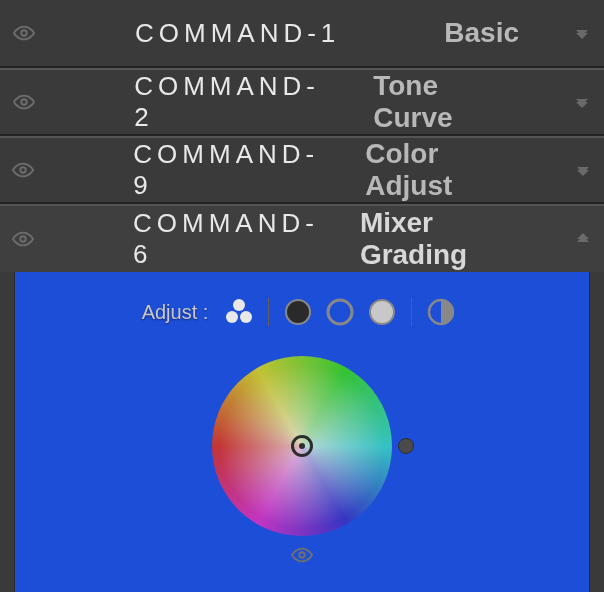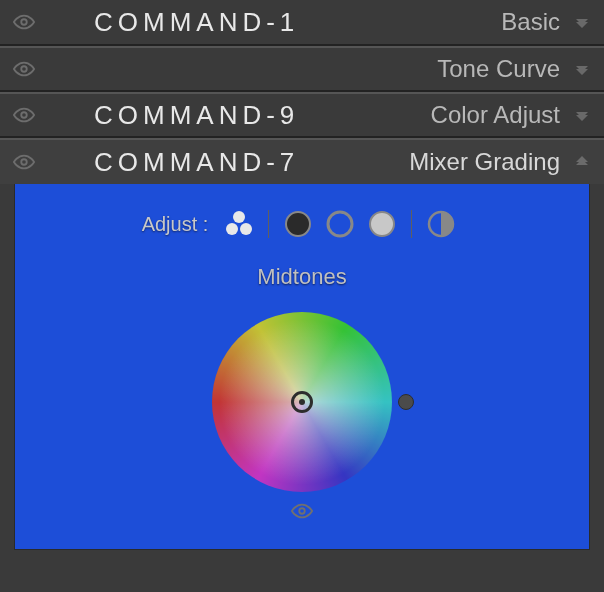--- a/index.html
+++ b/index.html
@@ -6,26 +6,27 @@
 body {
   width: 604px;
   height: 592px;
   background: #3a3a3a;
   font-family: "Helvetica Neue", Arial, sans-serif;
   overflow: hidden;
 }
 .panel-header {
   display: flex;
   align-items: center;
-  height: 46px;
+  height: 68px;
   padding: 0 12px;
   background: #3a3a3a;
   position: relative;
   border-top: 2px solid #555;
   border-bottom: 2px solid #222;
+  gap: 41px;
 }
 .panel-header:first-of-type { border-top: none; }
 .panel-header.active { background: #3f3f3f; border-bottom: none; }
 .eye-toggle {
   width: 24px;
   height: 24px;
   display: flex;
   align-items: center;
   justify-content: center;
   color: #6d6d6d;
@@ -34,22 +35,22 @@
   margin-left: 58px;
   color: #e8e8e8;
   font-size: 26px;
   letter-spacing: 5px;
   font-weight: 300;
 }
 .panel-name {
   margin-left: auto;
   margin-right: 12px;
   color: #b8b8b8;
-  font-size: 24px;
-  font-weight: 400;
+  font-size: 28px;
+  font-weight: 700;
 }
 .panel-name.active { color: #d8d8d8; }
 .disclosure {
   width: 20px;
   height: 20px;
   color: #888;
   display: flex;
   align-items: center;
   justify-content: center;
 }
@@ -183,20 +184,21 @@
   </span>
 </div>
 
 <div class="panel-header">
   <span class="eye-toggle">
     <svg width="22" height="22" viewBox="0 0 24 24" fill="none" stroke="currentColor" stroke-width="2">
         <path d="M1 12s4-7 11-7 11 7 11 7-4 7-11 7S1 12 1 12z"></path>
         <circle cx="12" cy="12" r="3"></circle>
       </svg>
   </span>
+  <span class="shortcut-label">COMMAND-2</span>
   <span class="panel-name">Tone Curve</span>
   <span class="disclosure">
     <svg width="16" height="16" viewBox="0 0 16 16" fill="currentColor">
         <path d="M14 5 L8 11 L2 5 Z M14 8 L8 14 L2 8 Z" opacity="0.6"></path>
       </svg>
   </span>
 </div>
 
 <div class="panel-header">
   <span class="eye-toggle">
@@ -214,21 +216,21 @@
   </span>
 </div>
 
 <div class="panel-header active">
   <span class="eye-toggle">
     <svg width="22" height="22" viewBox="0 0 24 24" fill="none" stroke="currentColor" stroke-width="2">
         <path d="M1 12s4-7 11-7 11 7 11 7-4 7-11 7S1 12 1 12z"></path>
         <circle cx="12" cy="12" r="3"></circle>
       </svg>
   </span>
-  <span class="shortcut-label">COMMAND-7</span>
+  <span class="shortcut-label">COMMAND-6</span>
   <span class="panel-name active">Mixer Grading</span>
   <span class="disclosure">
     <svg width="16" height="16" viewBox="0 0 16 16" fill="currentColor">
         <path d="M2 11 L8 5 L14 11 Z M2 8 L8 2 L14 8 Z" opacity="0.6"></path>
       </svg>
   </span>
 </div>
 
 <div class="panel-content">
   <div class="adjust-row">
@@ -259,21 +261,20 @@
     </span>
     <span class="adjust-sep"></span>
     <span class="adjust-icon">
       <svg width="30" height="30" viewBox="0 0 30 30">
         <circle cx="15" cy="15" r="12" fill="none" stroke="#888" stroke-width="2.5"></circle>
         <path d="M15 3 A12 12 0 0 1 15 27 Z" fill="#888"></path>
       </svg>
     </span>
   </div>
 
-  <div class="section-label">Midtones</div>
 
   <div class="color-wheel-area">
     <div class="color-wheel">
       <div class="color-puck"></div>
       <div class="sat-handle"></div>
     </div>
   </div>
 
   <div class="bottom-eye">
     <svg width="22" height="22" viewBox="0 0 24 24" fill="none" stroke="currentColor" stroke-width="2">

